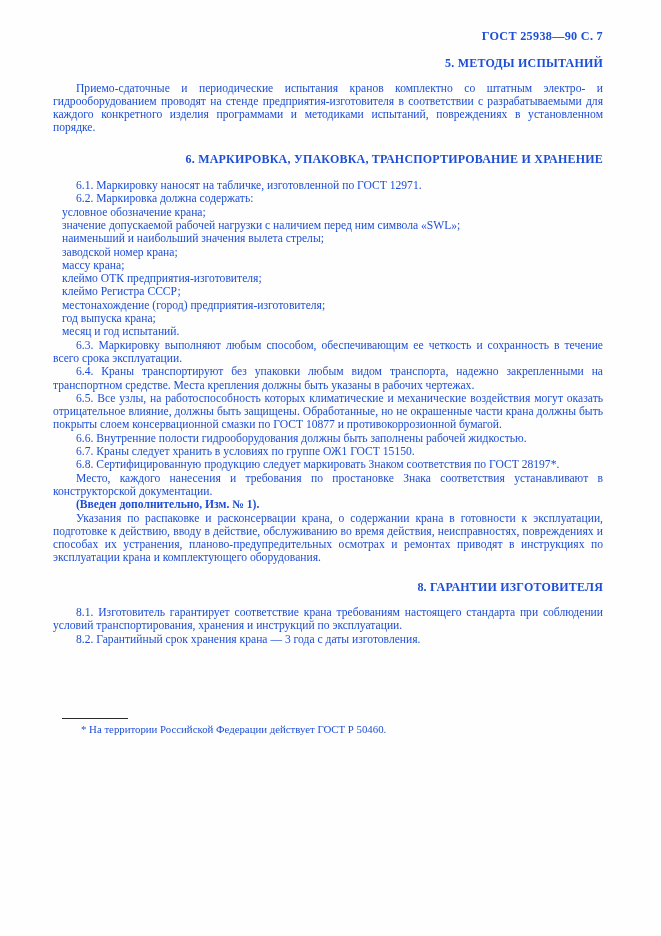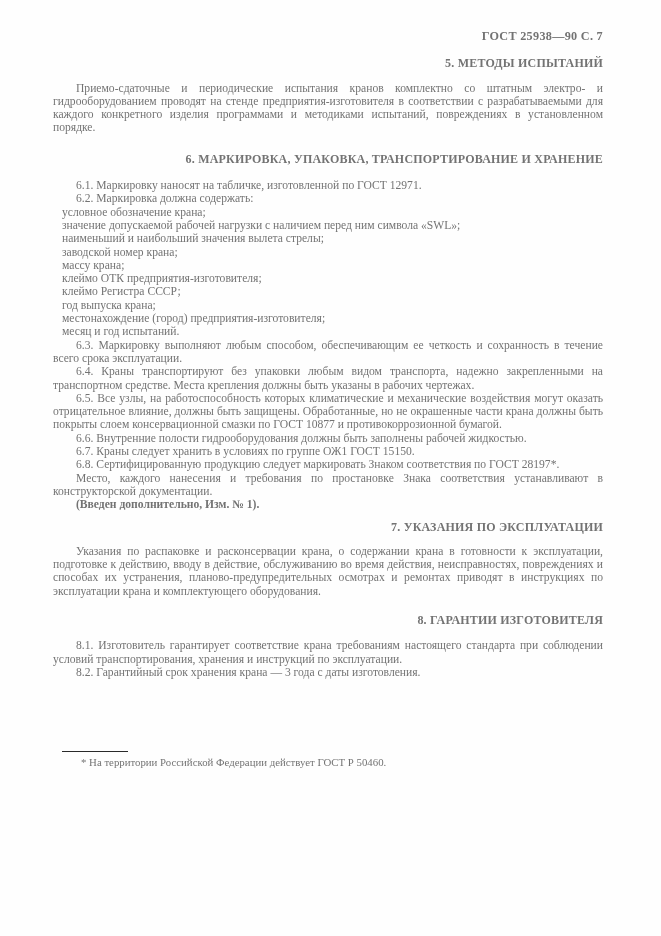--- a/index.html
+++ b/index.html
@@ -7,21 +7,21 @@
     padding: 0;
     background: #ffffff;
   }
   .page {
     position: relative;
     width: 661px;
     height: 936px;
     background: #fefefe;
     overflow: hidden;
     font-family: "Liberation Serif", "DejaVu Serif", serif;
-    color: #737373;
+    color: #1d4ed8;
   }
   .content {
     position: absolute;
     left: 53px;
     top: 30px;
     width: 550px;
     font-size: 11.6px;
     line-height: 13.3px;
   }
   .doc-header {
@@ -91,35 +91,34 @@
     <p class="para no-justify">6.2. Маркировка должна содержать:</p>
 
     <div>
       <div class="list-item">условное обозначение крана;</div>
       <div class="list-item">значение допускаемой рабочей нагрузки с наличием перед ним символа «SWL»;</div>
       <div class="list-item">наименьший и наибольший значения вылета стрелы;</div>
       <div class="list-item">заводской номер крана;</div>
       <div class="list-item">массу крана;</div>
       <div class="list-item">клеймо ОТК предприятия-изготовителя;</div>
       <div class="list-item">клеймо Регистра СССР;</div>
+      <div class="list-item">местонахождение (город) предприятия-изготовителя;</div>
       <div class="list-item">год выпуска крана;</div>
-      <div class="list-item">местонахождение (город) предприятия-изготовителя;</div>
       <div class="list-item">месяц и год испытаний.</div>
     </div>
 
     <p class="para">6.3. Маркировку выполняют любым способом, обеспечивающим ее четкость и сохранность в течение всего срока эксплуатации.</p>
     <p class="para">6.4. Краны транспортируют без упаковки любым видом транспорта, надежно закрепленными на транспортном средстве. Места крепления должны быть указаны в рабочих чертежах.</p>
     <p class="para">6.5. Все узлы, на работоспособность которых климатические и механические воздействия могут оказать отрицательное влияние, должны быть защищены. Обработанные, но не окрашенные части крана должны быть покрыты слоем консервационной смазки по ГОСТ 10877 и противокоррозионной бумагой.</p>
     <p class="para no-justify">6.6. Внутренние полости гидрооборудования должны быть заполнены рабочей жидкостью.</p>
     <p class="para no-justify">6.7. Краны следует хранить в условиях по группе ОЖ1 ГОСТ 15150.</p>
     <p class="para">6.8. Сертифицированную продукцию следует маркировать Знаком соответствия по ГОСТ 28197*.</p>
     <p class="para">Место, каждого нанесения и требования по простановке Знака соответствия устанавливают в конструкторской документации.</p>
     <p class="amendment">(Введен дополнительно, Изм. № 1).</p>
 
-    <h2 class="section-heading h7">7. УКАЗАНИЯ ПО ЭКСПЛУАТАЦИИ</h2>
     <p class="para">Указания по распаковке и расконсервации крана, о содержании крана в готовности к эксплуатации, подготовке к действию, вводу в действие, обслуживанию во время действия, неисправностях, повреждениях и способах их устранения, планово-предупредительных осмотрах и ремонтах приводят в инструкциях по эксплуатации крана и комплектующего оборудования.</p>
 
     <h2 class="section-heading h8">8. ГАРАНТИИ ИЗГОТОВИТЕЛЯ</h2>
     <p class="para">8.1. Изготовитель гарантирует соответствие крана требованиям настоящего стандарта при соблюдении условий транспортирования, хранения и инструкций по эксплуатации.</p>
     <p class="para no-justify">8.2. Гарантийный срок хранения крана — 3 года с даты изготовления.</p>
 
     <div class="footnote-block">
       <hr class="footnote-rule">
       <p class="footnote-text">* На территории Российской Федерации действует ГОСТ Р 50460.</p>
     </div>

